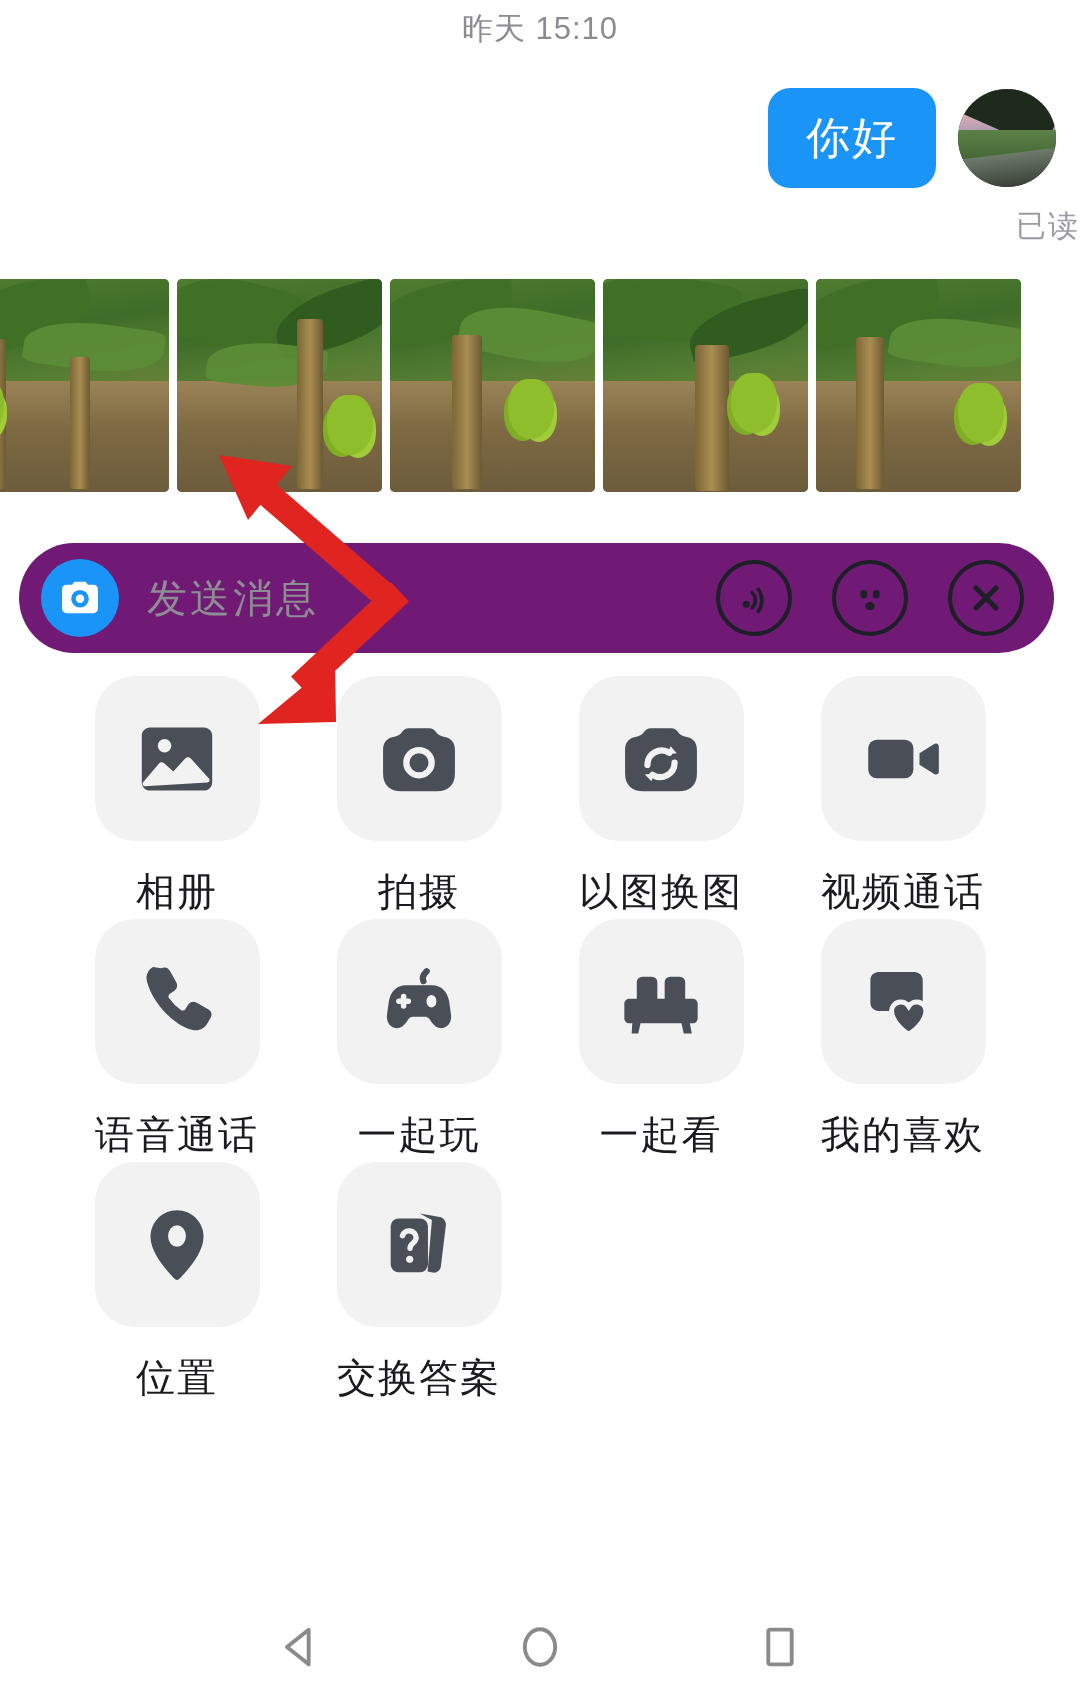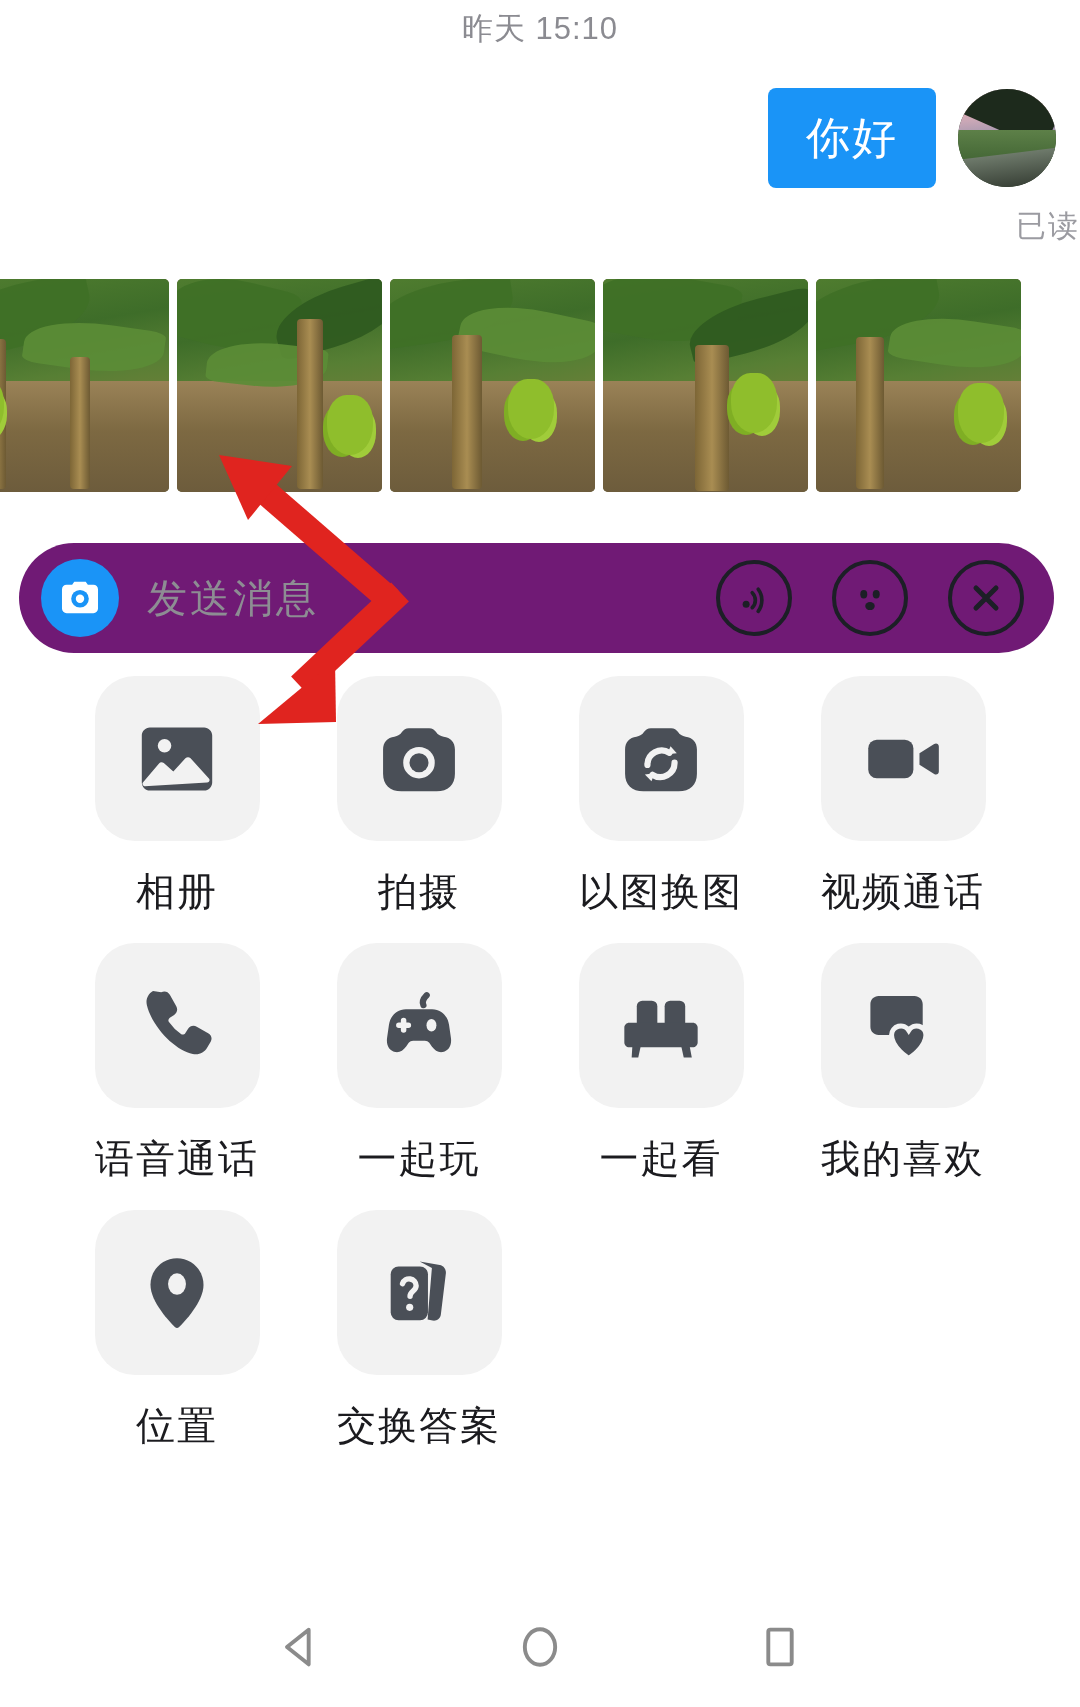--- a/index.html
+++ b/index.html
@@ -26,21 +26,21 @@
     justify-content:flex-end;
     align-items:center;
     padding-right:24px;
     margin-top:38px;
     gap:22px;
   }
   .bubble {
     background:#1a94f7;
     color:#ffffff;
     font-size:44px;
-    border-radius:8px;
+    border-radius:22px;
     padding:27px 38px;
     line-height:1.05;
     letter-spacing:2px;
   }
   .avatar {
     width:98px;height:98px;
     border-radius:50%;
     overflow:hidden;
     flex:0 0 auto;
     position:relative;
@@ -153,21 +153,20 @@
     flex:0 0 auto;
   }
 
   
   .app-grid {
     position:absolute;
     top:676px;
     left:0; right:0;
     display:grid;
     grid-template-columns:repeat(4,1fr);
-    row-gap:24px;
     padding:0 56px;
   }
   .app-cell {
     display:flex;flex-direction:column;align-items:center;
   }
   .app-tile {
     width:165px;height:165px;
     background:#f2f2f2;
     border-radius:40px;
     display:flex;align-items:center;justify-content:center;

